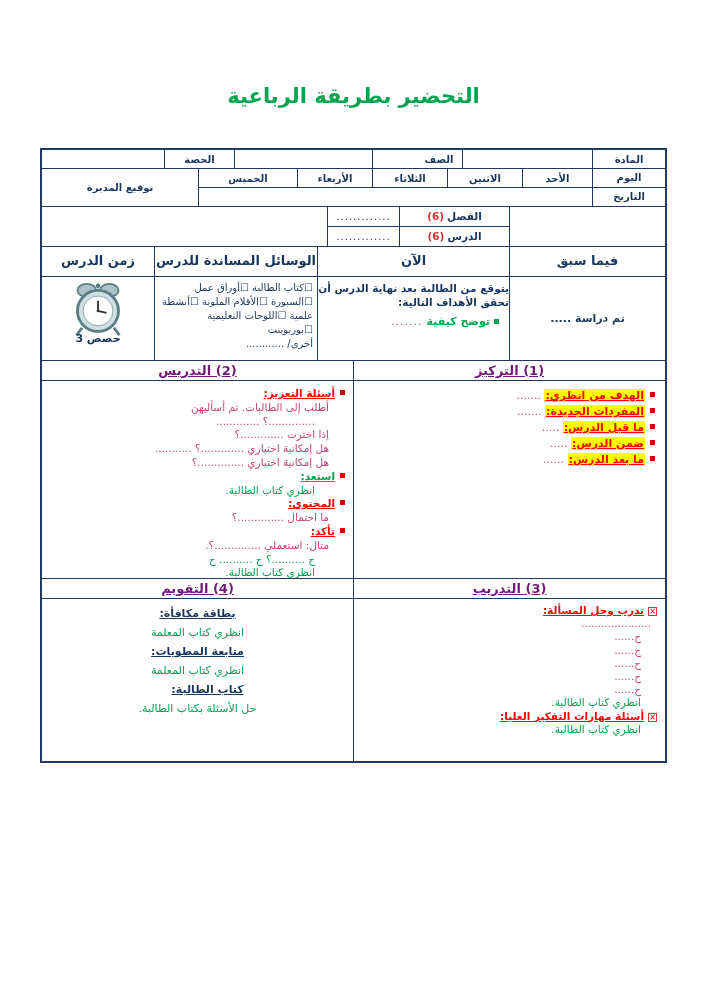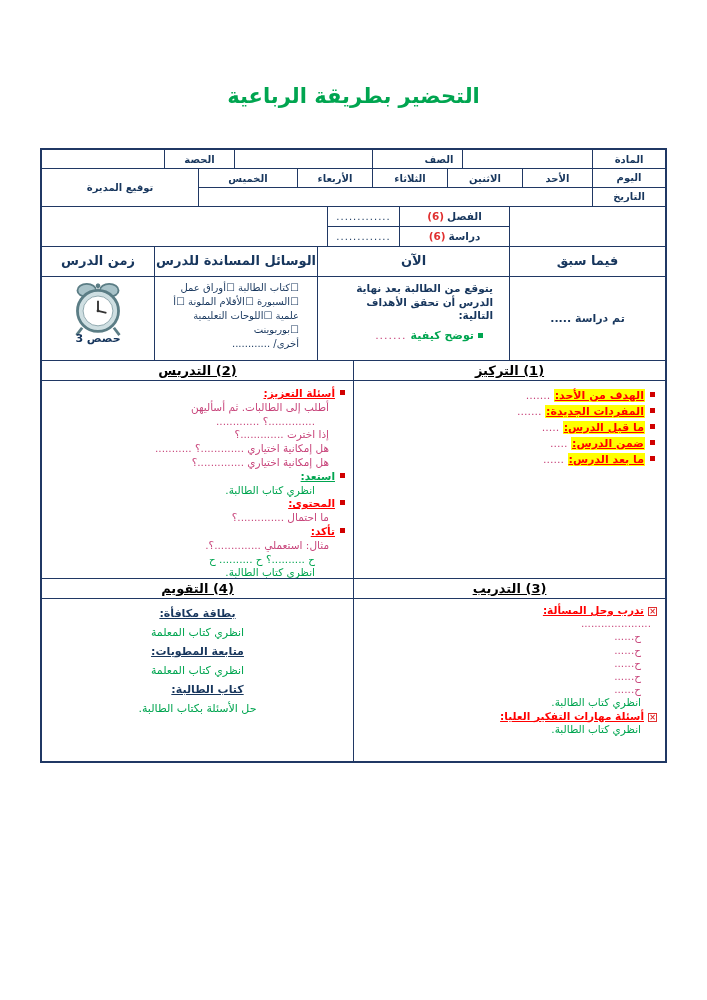--- a/index.html
+++ b/index.html
@@ -71,39 +71,39 @@
   .hdr {
     display:flex; align-items:center; justify-content:center;
     font-size:13px; font-weight:bold; color:#17365d; text-align:center;
     line-height:1.1; padding:0 0;
   }
 
   
   .row6 { height:84px; }
   .prev-cell { display:flex; align-items:center; justify-content:center; }
   .prev-note { font-size:11px; font-weight:bold; color:#17365d; }
-  .now-cell { padding:5px 16px; }
+  .now-cell { padding:5px 0; }
   .now-intro { font-size:10.5px; font-weight:bold; color:#17365d; line-height:1.3; }
   .goal-line { margin-top:6px; padding-right:10px; font-size:11px; display:flex; align-items:center; }
   .gsq { display:inline-block; width:5px; height:5px; background:#00a550; margin-left:4px; flex:0 0 auto; }
   .goal-lbl { color:#00a550; font-weight:bold; margin-left:4px; }
   .dots { color:#c8457b; letter-spacing:1px; }
-  .aids-cell { padding:4px 18px; font-size:10px; color:#17365d; line-height:1.4; }
+  .aids-cell { padding:4px 4px; font-size:10px; color:#17365d; line-height:1.4; }
   .a-line { white-space:nowrap; overflow:hidden; }
   .time-cell { display:flex; flex-direction:column; align-items:center; justify-content:flex-start; padding-top:4px; }
   .time-value { direction:ltr; font-size:11px; font-weight:bold; color:#17365d; margin-top:-7px; }
 
   
   .row7 { height:218px; }
   .row8 { height:182px; }
   .sec { display:flex; flex-direction:column; }
   .sec-hdr {
     height:20px; border-bottom:1px solid #203864; flex:0 0 auto;
     display:flex; align-items:center; justify-content:center;
-    font-size:13px; font-weight:bold; color:#000000; text-decoration:underline;
+    font-size:13px; font-weight:bold; color:#701a75; text-decoration:underline;
   }
   .sec-body { flex:1; overflow:hidden; }
 
   .focus-body { padding:8px 10px 0 4px; }
   .f-item { font-size:11px; line-height:14px; margin-bottom:2px; }
   .sq { display:inline-block; width:5px; height:5px; background:#d00000; margin-left:5px; vertical-align:2px; }
   .f-lbl { color:#ff0000; font-weight:bold; text-decoration:underline; background:#ffff00; padding:0 1px; }
 
   .teach-body { padding:6px 8px 0 4px; font-size:10.5px; }
   .t-line { line-height:13.8px; }
@@ -170,21 +170,21 @@
       <div class="c w182 cl-box">
         <div class="box-line">
           <div class="box-lbl">
             <span>الفصل</span>
             <span class="rednum">(6)</span>
           </div>
           <div class="box-dots">.............</div>
         </div>
         <div class="box-line">
           <div class="box-lbl">
-            <span>دراسة</span>
+            <span>الدرس</span>
             <span class="rednum">(6)</span>
           </div>
           <div class="box-dots">.............</div>
         </div>
       </div>
       <div class="c wflex"></div>
     </div>
 
     <div class="row row5">
       <div class="c w156 hdr">فيما سبق</div>
@@ -230,21 +230,21 @@
         </svg>
         <div class="time-value">3 حصص</div>
       </div>
     </div>
 
     <div class="row row7">
       <div class="c w312 sec">
         <div class="sec-hdr">(1) التركيز</div>
         <div class="sec-body focus-body">
           <div class="f-item">
-            <span class="sq"></span><span class="f-lbl">الهدف من الأحد:</span> <span class="dots">.......</span>
+            <span class="sq"></span><span class="f-lbl">الهدف من انظري:</span> <span class="dots">.......</span>
           </div>
           <div class="f-item">
             <span class="sq"></span><span class="f-lbl">المفردات الجديدة:</span> <span class="dots">.......</span>
           </div>
           <div class="f-item">
             <span class="sq"></span><span class="f-lbl">ما قبل الدرس:</span> <span class="dots">.....</span>
           </div>
           <div class="f-item">
             <span class="sq"></span><span class="f-lbl">ضمن الدرس:</span> <span class="dots">.....</span>
           </div>

